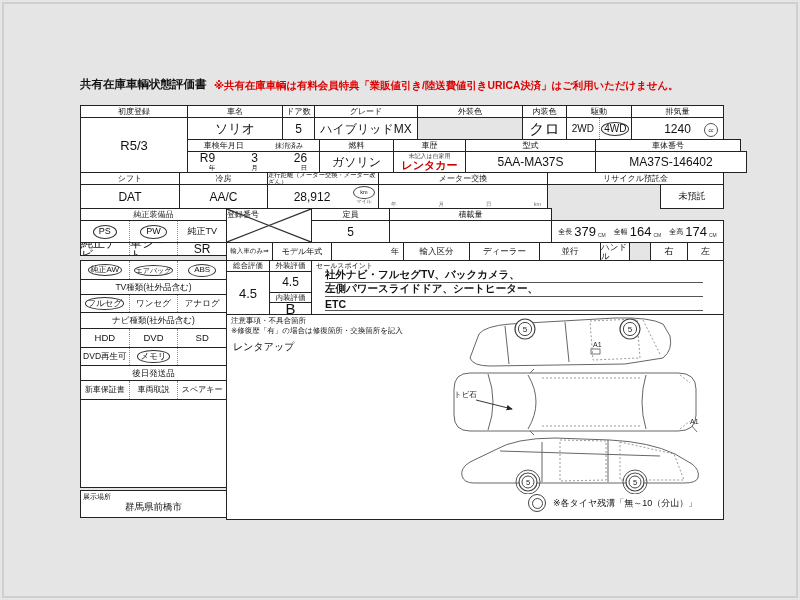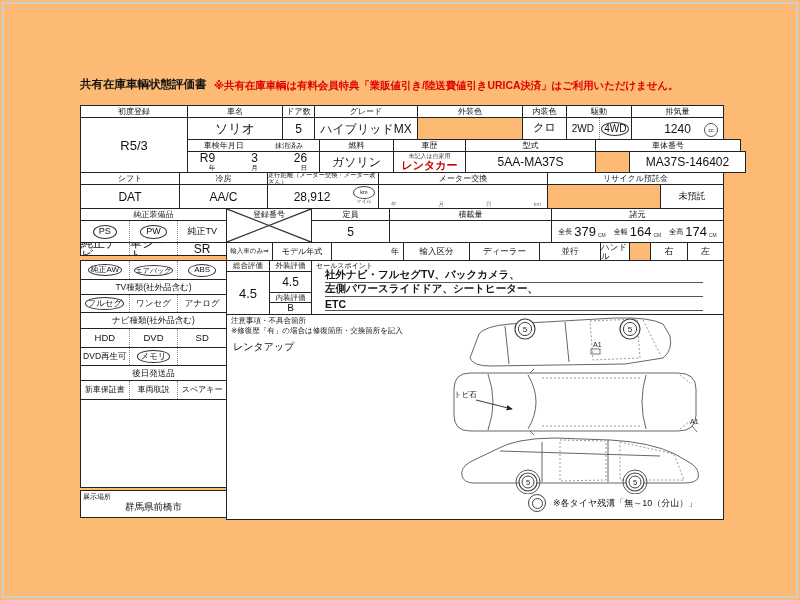--- a/index.html
+++ b/index.html
@@ -1,23 +1,23 @@
 <!DOCTYPE html>
 <html><head>
 <meta charset="utf-8">
 <style>
   html,body{margin:0;padding:0;width:800px;height:600px;background:#fff;
     font-family:"Liberation Sans","DejaVu Sans",sans-serif;color:#111;}
-  #page{position:relative;width:800px;height:600px;overflow:hidden;background:#fdba74;}
+  #page{position:relative;width:800px;height:600px;overflow:hidden;background:#e5e5e5;}
   .frame{position:absolute;left:2px;top:2px;right:2px;bottom:2px;border:2px solid #cfcfcf;}
   .c{position:absolute;box-sizing:border-box;border:1px solid #222;background:#fff;
      display:flex;align-items:center;justify-content:center;overflow:hidden;line-height:1;}
   .nb{border:none;background:transparent;}
   .hd{font-size:8px;color:#111;}
-  .v12{font-size:12px;} .v13{font-size:13px;} .v11{font-size:11px;font-family:Liberation Mono, monospace;}
+  .v12{font-size:12px;} .v13{font-size:13px;} .v11{font-size:15px;}
   .tl{justify-content:flex-start;align-items:flex-start;}
   .sub{flex:1;height:100%;display:flex;align-items:center;justify-content:center;
        border-right:1px dotted #888;box-sizing:border-box;}
   .sub:last-child{border-right:none;}
   .circ{border:1.2px solid #333;border-radius:50%;padding:1px 5px 2px 5px;display:inline-block;}
   .title-main{position:absolute;left:80px;top:77px;font-size:11.5px;font-weight:bold;}
   .title-red{position:absolute;left:214px;top:79px;font-size:10.4px;font-weight:bold;color:#dd0000;}
   .tiny{font-size:6px;color:#444;}
   .redv{color:#cc0000;font-weight:bold;}
   .dgroup{display:inline-block;text-align:right;margin:0 18px;}
@@ -85,21 +85,21 @@
         <span class="num">26</span>
         <span class="u">日</span>
       </span>
   </div>
   <div class="c v12" style="left:319px;top:151px;width:75px;height:22px">ガソリン</div>
   <div class="c" style="left:393px;top:151px;width:73px;height:22px;flex-direction:column;gap:1px">
     <span class="tiny">未記入は自家用</span>
     <span class="redv" style="font-size:11px">レンタカー</span>
   </div>
   <div class="c v12" style="left:465px;top:151px;width:131px;height:22px">5AA-MA37S</div>
-  <div class="c v12" style="left:629px;top:151px;width:117px;height:22px">MA37S-146402</div>
+  <div class="c v12" style="left:595px;top:151px;width:152px;height:22px">MA37S-146402</div>
 
   <div class="c hd" style="left:80px;top:172px;width:100px;height:13px">シフト</div>
   <div class="c hd" style="left:179px;top:172px;width:89px;height:13px">冷房</div>
   <div class="c" style="left:267px;top:172px;width:112px;height:13px;font-size:6.3px">走行距離（メーター交換・メーター改ざん）</div>
   <div class="c hd" style="left:378px;top:172px;width:170px;height:13px">メーター交換</div>
   <div class="c hd" style="left:547px;top:172px;width:177px;height:13px">リサイクル預託金</div>
 
   <div class="c v12" style="left:80px;top:184px;width:100px;height:25px">DAT</div>
   <div class="c v12" style="left:179px;top:184px;width:89px;height:25px">AA/C</div>
   <div class="c v12" style="left:267px;top:184px;width:112px;height:25px">
@@ -114,29 +114,28 @@
       <span>年</span>
       <span>月</span>
       <span>日</span>
       <span>km</span>
     </span>
   </div>
   <div class="c" style="left:660px;top:184px;width:64px;height:25px;font-size:9px">未預託</div>
 
   <div class="c hd" style="left:80px;top:208px;width:147px;height:13px">純正装備品</div>
   <div class="c" style="left:226px;top:208px;width:86px;height:35px">
-    <span class="hd" style="position:absolute;top:2px;left:0;right:0;text-align:center">登録番号</span>
+    <span class="hd" style="position:absolute;top:2px;left:0;right:0;">登録番号</span>
     <svg width="84" height="33" style="position:absolute;left:0;top:0">
       <line x1="0" y1="0" x2="84" y2="33" stroke="#333" stroke-width="1.3"></line>
       <line x1="0" y1="33" x2="84" y2="0" stroke="#333" stroke-width="1.3"></line>
     </svg>
   </div>
   <div class="c hd" style="left:311px;top:208px;width:79px;height:13px">定員</div>
   <div class="c hd" style="left:389px;top:208px;width:163px;height:13px">積載量</div>
-  <div class="c hd" style="left:551px;top:208px;width:173px;height:13px">諸元</div>
 
   <div class="c" style="left:80px;top:220px;width:147px;height:23px;font-size:9px">
     <span class="sub">
         <span class="circ">PS</span>
       </span>
     <span class="sub">
         <span class="circ">PW</span>
       </span>
     <span class="sub">純正TV</span>
   </div>

